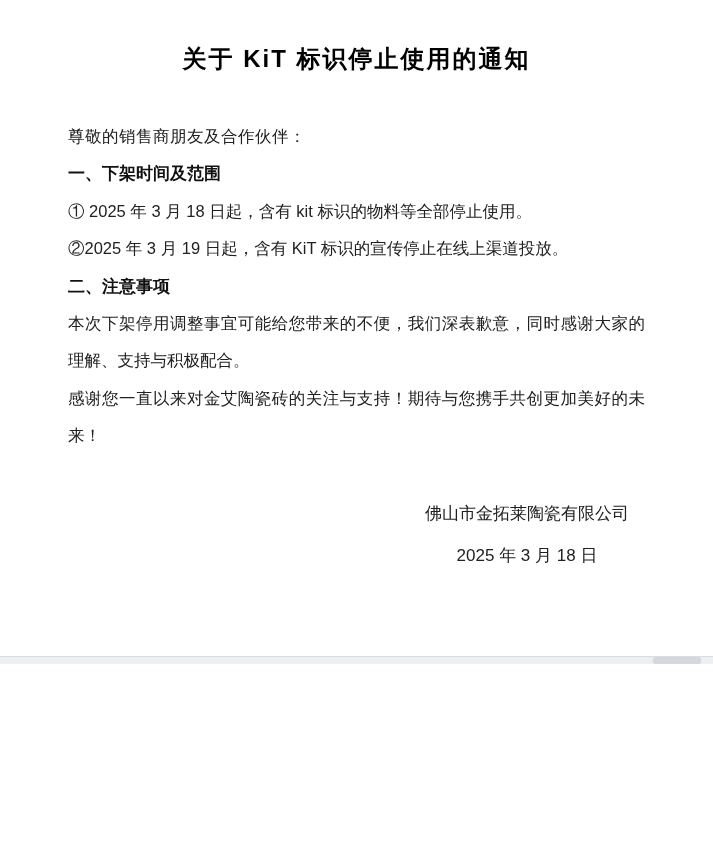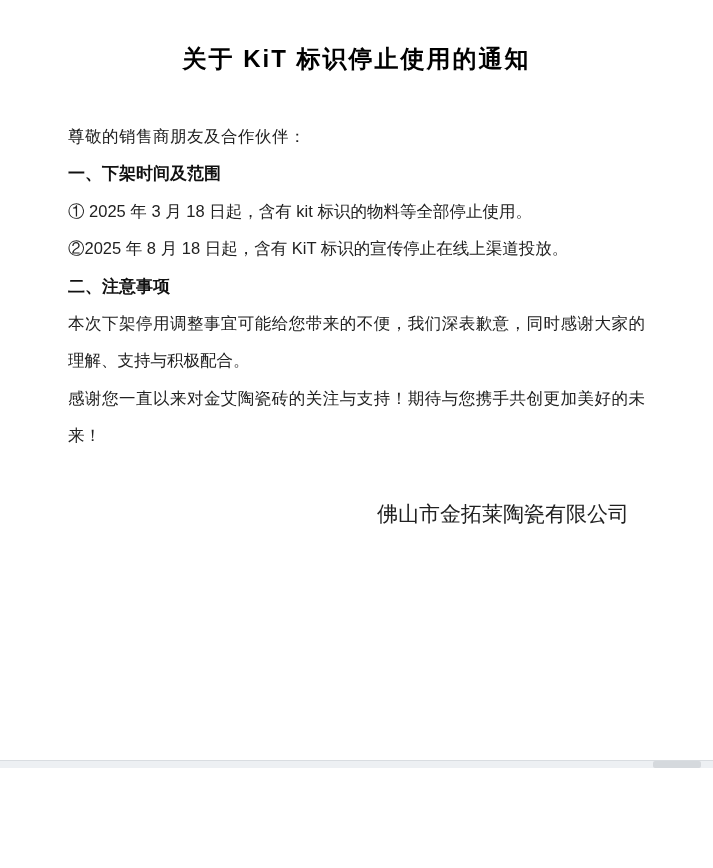--- a/index.html
+++ b/index.html
@@ -7,21 +7,21 @@
     padding: 0;
     width: 713px;
     height: 868px;
     background: #ffffff;
     overflow: hidden;
     font-family: "Liberation Sans", sans-serif;
   }
   .page {
     position: relative;
     width: 713px;
-    height: 768px;
+    height: 664px;
     background: #ffffff;
     box-sizing: border-box;
     padding: 36px 68px 8px 68px;
     color: #212121;
   }
   .doc-title {
     font-size: 24px;
     font-weight: bold;
     color: #000000;
     text-align: center;
@@ -50,21 +50,21 @@
   }
   .indent {
     text-indent: 33px;
   }
   .signature-block {
     margin-top: 38px;
     width: fit-content;
     margin-left: auto;
     margin-right: 16px;
     text-align: center;
-    font-size: 21px;
+    font-size: 17px;
     line-height: 42px;
   }
   .signature-block p {
     margin: 0;
     text-align: center;
   }
   .bottom-bar {
     position: absolute;
     left: 0;
     bottom: 0;
@@ -92,32 +92,33 @@
 
   <div class="doc-body">
 
     <p class="salutation">尊敬的销售商朋友及合作伙伴：</p>
 
 
     <h2>一、下架时间及范围</h2>
 
     <p>① 2025 年 3 月 18 日起，含有 kit 标识的物料等全部停止使用。</p>
 
-    <p>②2025 年 8 月 18 日起，含有 KiT 标识的宣传停止在线上渠道投放。</p>
+    <p>②2025 年 3 月 19 日起，含有 KiT 标识的宣传停止在线上渠道投放。</p>
 
     <h2>二、注意事项</h2>
 
 
     <p>本次下架停用调整事宜可能给您带来的不便，我们深表歉意，同时感谢大家的理解、支持与积极配合。</p>
 
 
     <p>感谢您一直以来对金艾陶瓷砖的关注与支持！期待与您携手共创更加美好的未来！</p>
 
     <div class="signature-block">
       <p>佛山市金拓莱陶瓷有限公司</p>
+      <p>2025 年 3 月 18 日</p>
     </div>
 
   </div>
 
   <div class="bottom-bar">
     <div class="bottom-bar-segment"></div>
   </div>
 
 </div>
 

